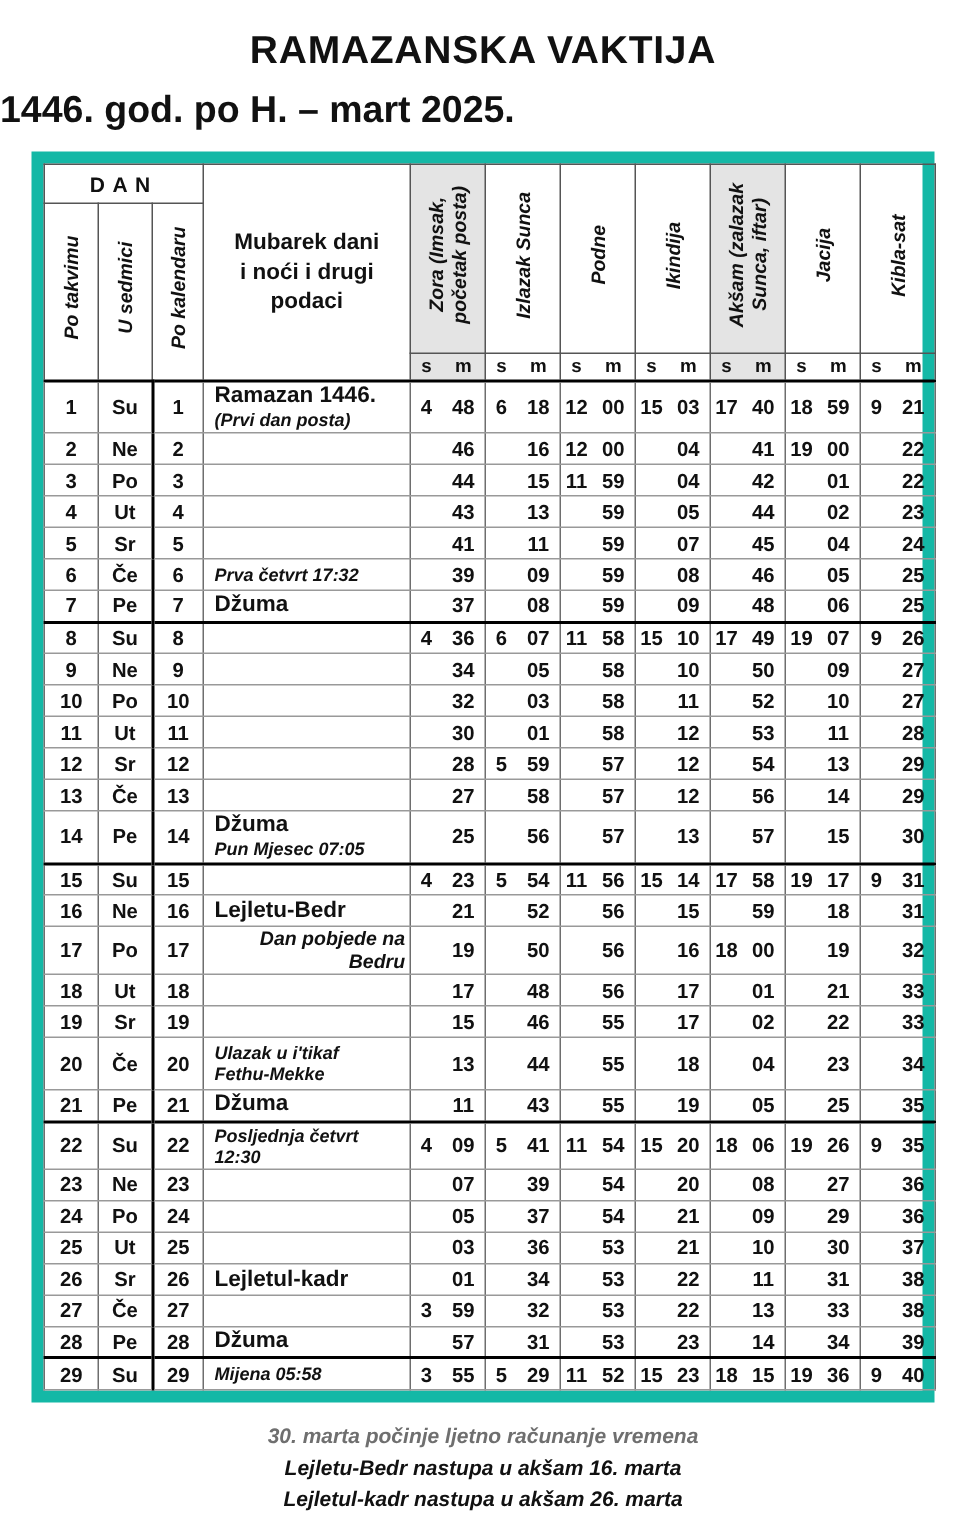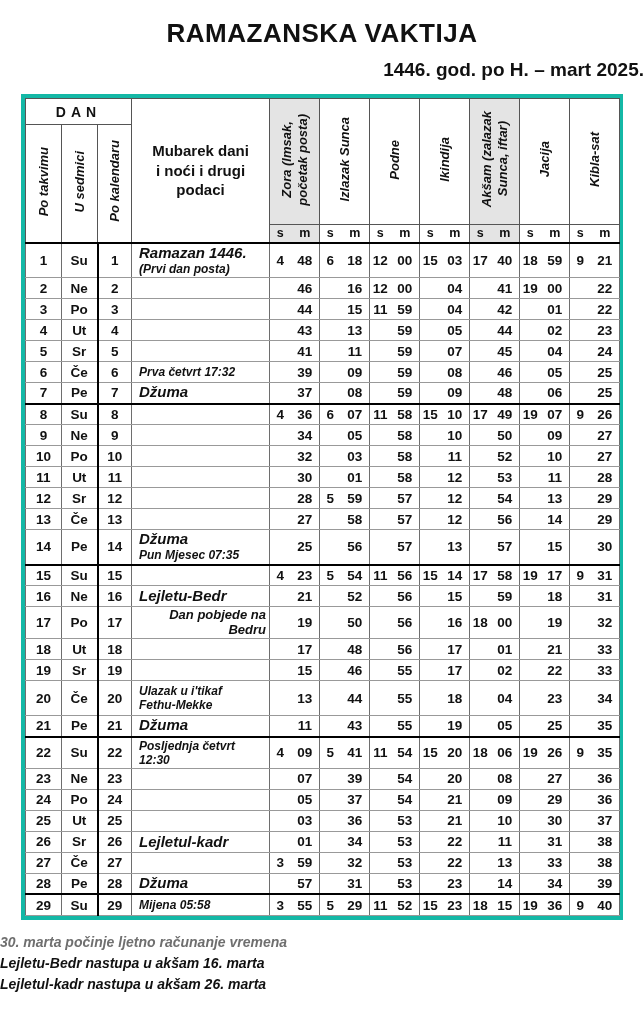--- a/index.html
+++ b/index.html
@@ -5,23 +5,23 @@
   html,body{margin:0;padding:0;overflow:hidden;}
   body{
     width:644px;height:1024px;background:#fff;color:#111;
     font-family:"Liberation Sans", sans-serif;
   }
   .page-title{
     font-size:26px;font-weight:bold;text-align:center;
     margin:18px 0 10px;letter-spacing:.5px;
   }
   .page-subtitle{
-    font-size:19px;font-weight:bold;text-align:right;margin:0 0 13px;
+    font-size:25px;font-weight:bold;text-align:left;margin:0 0 13px;
   }
-  .twrap{margin:0 21px;border:4px solid #14b8a6;}
+  .twrap{margin:0 21px;border:8px solid #14b8a6;}
   table{border-collapse:collapse;width:100%;table-layout:fixed;}
   th,td{padding:0;font-weight:bold;}
   thead th{border:1px solid #555;}
   tbody td{border:1px solid #999;border-left:1px solid #6e6e6e;border-right:1px solid #6e6e6e;}
   tbody tr{height:21px;}
   tbody tr.tall{height:35px;}
   #thead-a{height:26px;} #thead-b{height:100px;} #thead-c{height:18px;}
   tbody tr:first-child td{border-top:2.5px solid #000;}
   tbody tr.week td{border-top:2.5px solid #000;}
   tbody td.c-day{border-right:2.5px solid #000;}
@@ -34,24 +34,24 @@
     font-size:13px;line-height:1.2;display:inline-block;
   }
   th.info-h{font-size:15px;line-height:1.28;white-space:pre-line;}
   .smw{display:flex;align-items:center;width:100%;}
   .smw span{font-size:12.5px;}
   .smw .s,.t .s{flex:0 0 42%;text-align:center;}
   .smw .m,.t .m{flex:0 0 58%;text-align:center;}
   .t{display:flex;align-items:center;width:100%;font-size:13.5px;}
   td.c-num,td.c-day{text-align:center;font-size:13.5px;}
   td.c-note{text-align:left;padding:1px 3px 1px 7px;vertical-align:middle;}
-  .note-lg{font-size:15px;font-style:italic;line-height:1.12;}
+  .note-lg{font-size:15px;line-height:1.12;}
   .note-md{font-size:13px;font-style:italic;line-height:1.12;text-align:right;}
   .note-sm{font-size:12px;font-style:italic;line-height:1.18;}
-  .footer{margin-top:12px;text-align:left;font-style:italic;font-weight:bold;
+  .footer{margin-top:12px;text-align:center;font-style:italic;font-weight:bold;
     font-size:14px;line-height:1.5;}
   .footer .muted{color:#6f6f6f;}
 </style>
 </head>
 <body>
 
 <div>
   <div class="page-title">RAMAZANSKA VAKTIJA</div>
   <div class="page-subtitle">1446. god. po H. – mart 2025.</div>
 
@@ -771,21 +771,21 @@
                 <span class="m">29</span>
               </div>
             </td>
           </tr>
           <tr class="tall ">
             <td class="c-num">14</td>
             <td class="c-day">Pe</td>
             <td class="c-num">14</td>
             <td class="c-note">
               <div class="note-lg">Džuma</div>
-              <div class="note-sm">Pun Mjesec 07:35</div>
+              <div class="note-sm">Pun Mjesec 07:05</div>
             </td>
             <td class="c-time">
               <div class="t">
                 <span class="s"></span>
                 <span class="m">25</span>
               </div>
             </td>
             <td class="c-time">
               <div class="t">
                 <span class="s"></span>

